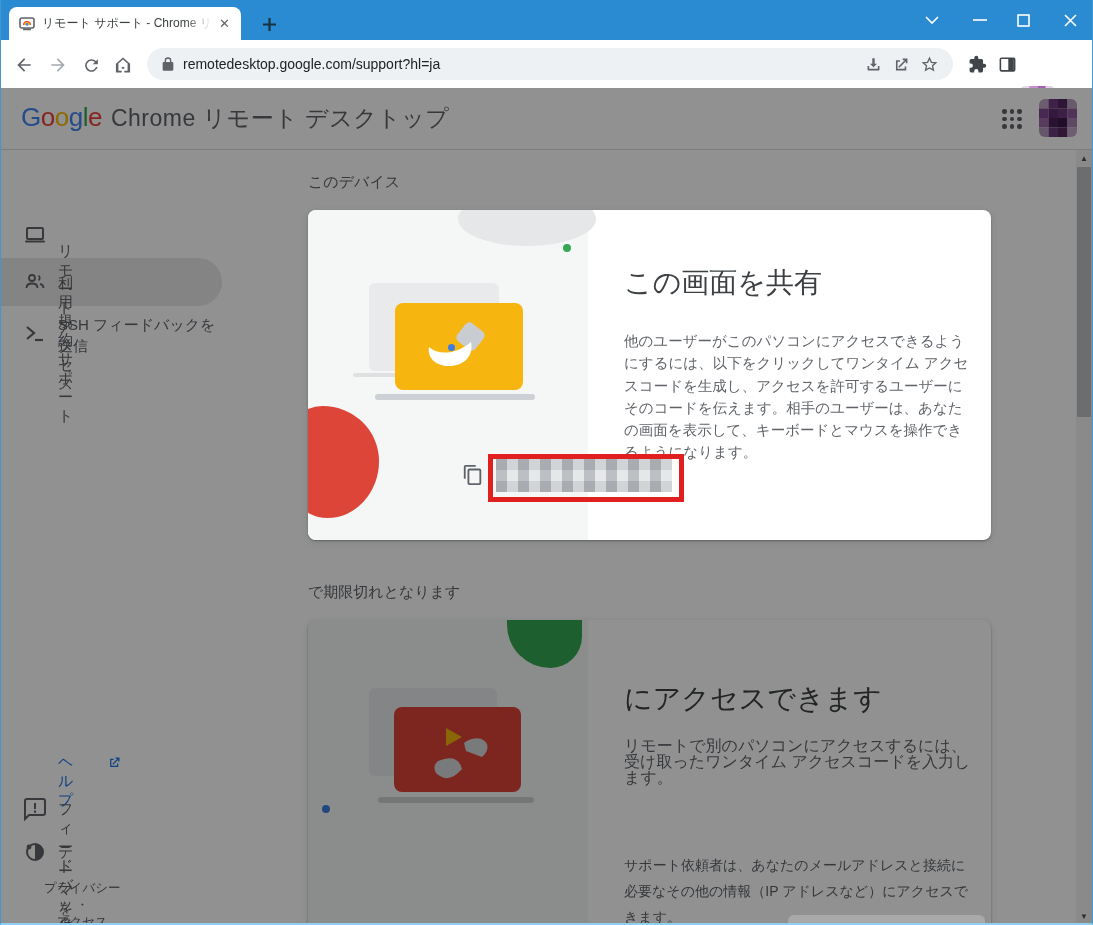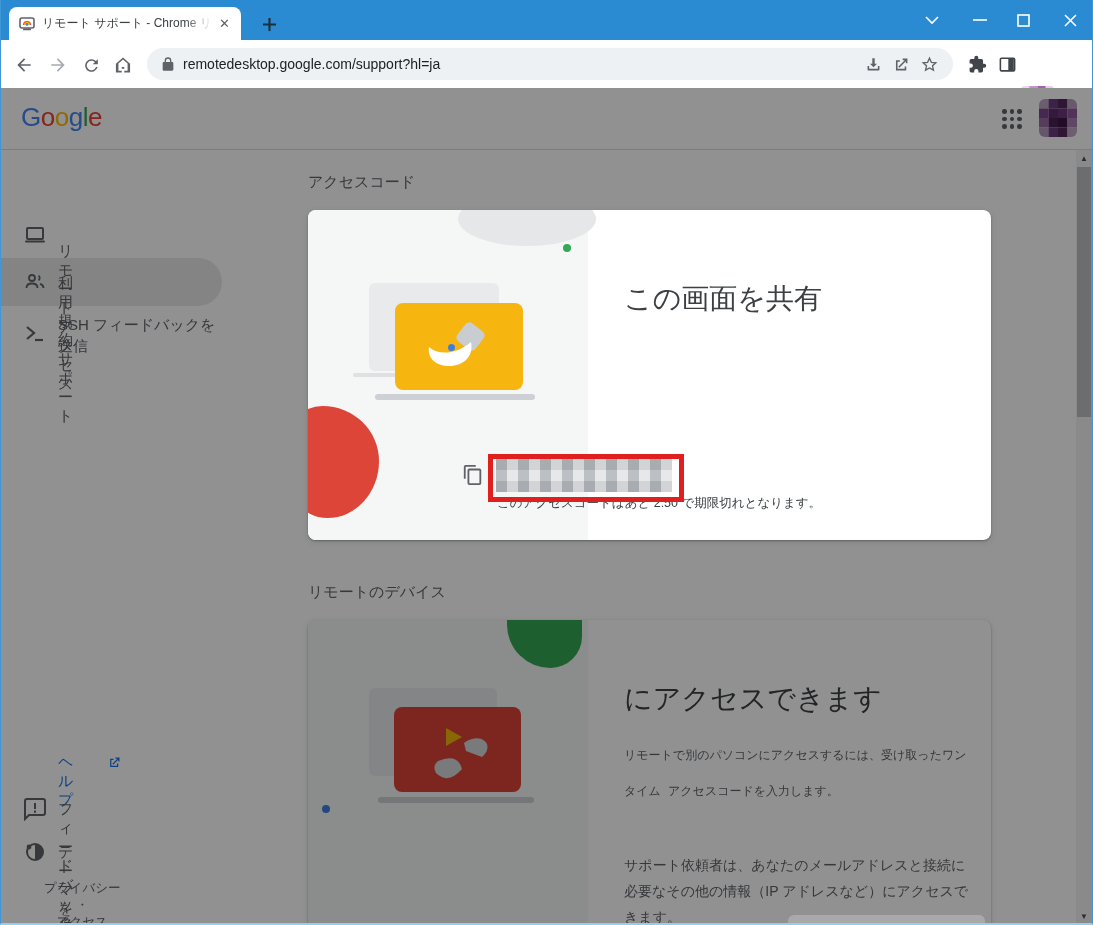--- a/index.html
+++ b/index.html
@@ -67,21 +67,21 @@
       background-image:
         repeating-linear-gradient(90deg,rgba(105,112,120,.28) 0 11px,rgba(255,255,255,.28) 11px 22px),
         repeating-linear-gradient(0deg,rgba(120,126,133,.22) 0 11px,rgba(250,250,250,.22) 11px 22px);}
   .expiry{position:absolute;left:189px;top:285px;font-size:12.5px;color:#3c4043;white-space:nowrap;}
   .copy-btn{position:absolute;left:151px;top:251px;width:28px;height:28px;display:flex;align-items:center;justify-content:center;}
 
   .input-line{position:absolute;left:316px;top:196px;width:343px;border:none;outline:none;background:transparent;
       border-bottom:1.5px solid #5585c0;font-size:15.5px;color:#202124;padding:0 0 8px 0;}
   .input-line::placeholder{color:#8a9096;}
   .helper{position:absolute;left:316px;top:232px;width:348px;font-size:14px;line-height:26px;color:#5f6368;}
-  .body-connect{line-height:36px;font-size:12px;font-family:Liberation Mono, monospace;}
+  .body-connect{line-height:16px;font-size:16px;}
 
   
   .dot{border-radius:50%;}
   .lap-back{position:absolute;background:#e9eaec;border-radius:6px;}
   .lap-base{position:absolute;background:#cdd0d4;border-radius:3px;}
 
   
   .scrollbar{position:absolute;right:0;top:62px;bottom:0;width:16px;background:#f2f3f4;}
   .sb-arrow{position:absolute;left:0;width:16px;height:17px;display:flex;align-items:center;justify-content:center;
       font-size:8px;color:#505050;}
@@ -220,20 +220,21 @@
   <div class="page">
 
     <div class="page-header">
       <div class="logo">
         <span class="gl g1">G</span>
         <span class="gl g2">o</span>
         <span class="gl g3">o</span>
         <span class="gl g4">g</span>
         <span class="gl g5">l</span>
         <span class="gl g6">e</span>
+        <span class="logo-suffix">Chrome リモート デスクトップ</span>
       </div>
       <div class="apps-grid">
         <i></i>
           <i></i>
           <i></i>
           <i></i>
           <i></i>
           <i></i>
           <i></i>
           <i></i>
@@ -312,52 +313,52 @@
       </svg>
       <span class="side-label" style="top:4px">テーマを切り替え</span>
     </div>
 
     <div class="side-item small-gray" style="top:792px;left:43px;height:18px">
       <span>プライバシー</span>
       <span style="margin:0 7px">・</span>
       <span>アクセス</span>
     </div>
 
-    <div class="section-label" style="left:307px;top:85px">アクセスコード</div>
+    <div class="section-label" style="left:307px;top:85px">このデバイス</div>
 
     <div class="card card-share">
       <div class="illus-panel">
         <div class="abs" style="left:150px;top:-18px;width:138px;height:54px;background:#e5e7e9;border-radius:50%"></div>
         <div class="abs dot" style="left:255px;top:34px;width:8px;height:8px;background:#34A853"></div>
         <div class="lap-back" style="left:61px;top:73px;width:130px;height:88px"></div>
         <div class="abs" style="left:45px;top:163px;width:44px;height:4px;background:#dfe0e2;border-radius:2px"></div>
         <div class="abs" style="left:87px;top:93px;width:128px;height:87px;background:#F6B60F;border-radius:8px">
           <div class="abs" style="left:64px;top:22px;width:23px;height:23px;background:#c9ccd0;border-radius:5px;transform:rotate(38deg)"></div>
           <svg class="abs" style="left:32px;top:36px" width="48" height="30" viewBox="0 0 48 30">
             <path d="M2 8 C12 17 30 15 44 3 C47 17 37 27 22 27 C9 27 0 19 2 8 Z" fill="#fff"></path>
           </svg>
           <div class="abs dot" style="left:53px;top:41px;width:7px;height:7px;background:#3E7DE0"></div>
         </div>
         <div class="lap-base" style="left:67px;top:184px;width:160px;height:6px"></div>
         <div class="abs" style="left:-28px;top:196px;width:99px;height:112px;background:#DC4538;border-radius:43% 57% 52% 48% / 46% 49% 51% 54%"></div>
       </div>
 
-      <div class="card-title" style="top:70px">この画面を共有</div>
+      <div class="card-title" style="top:54px">この画面を共有</div>
+      <div class="card-body" style="top:120px">他のユーザーがこのパソコンにアクセスできるようにするには、以下をクリックしてワンタイム アクセスコードを生成し、アクセスを許可するユーザーにそのコードを伝えます。相手のユーザーは、あなたの画面を表示して、キーボードとマウスを操作できるようになります。</div>
 
       <div class="copy-btn">
         <svg width="22" height="22" viewBox="0 0 24 24">
           <path d="M15 1H4a2 2 0 0 0-2 2v13h2V3h11V1z" fill="#5f6368"></path>
           <path d="M19 5H8a2 2 0 0 0-2 2v14a2 2 0 0 0 2 2h11a2 2 0 0 0 2-2V7a2 2 0 0 0-2-2zm0 16H8V7h11v14z" fill="#5f6368"></path>
         </svg>
       </div>
       <div class="code-mosaic"></div>
-      <div class="expiry">このアクセスコードはあと 2:50 で期限切れとなります。</div>
-    </div>
-
-    <div class="section-label" style="left:307px;top:495px">リモートのデバイス</div>
+    </div>
+
+    <div class="section-label" style="left:307px;top:495px">で期限切れとなります</div>
 
     <div class="card card-connect">
       <div class="illus-panel">
         <div class="abs" style="left:199px;top:0;width:75px;height:48px;background:#34A853;border-radius:0 0 42px 58px"></div>
         <div class="lap-back" style="left:61px;top:68px;width:128px;height:88px"></div>
         <div class="abs" style="left:86px;top:87px;width:127px;height:85px;background:#DB4437;border-radius:8px">
           <svg class="abs" style="left:0;top:0" width="127" height="85" viewBox="0 0 127 85">
             <polygon points="52,21 68,30 52,39" fill="#F2B50C"></polygon>
             <path d="M70 36 a14 10 -25 1 1 18 14 l-16 -6 z" fill="#d5d7d9"></path>
             <path d="M44 54 q20 -8 24 8 q-14 16 -26 4 q-4 -7 2 -12 z" fill="#d5d7d9"></path>

